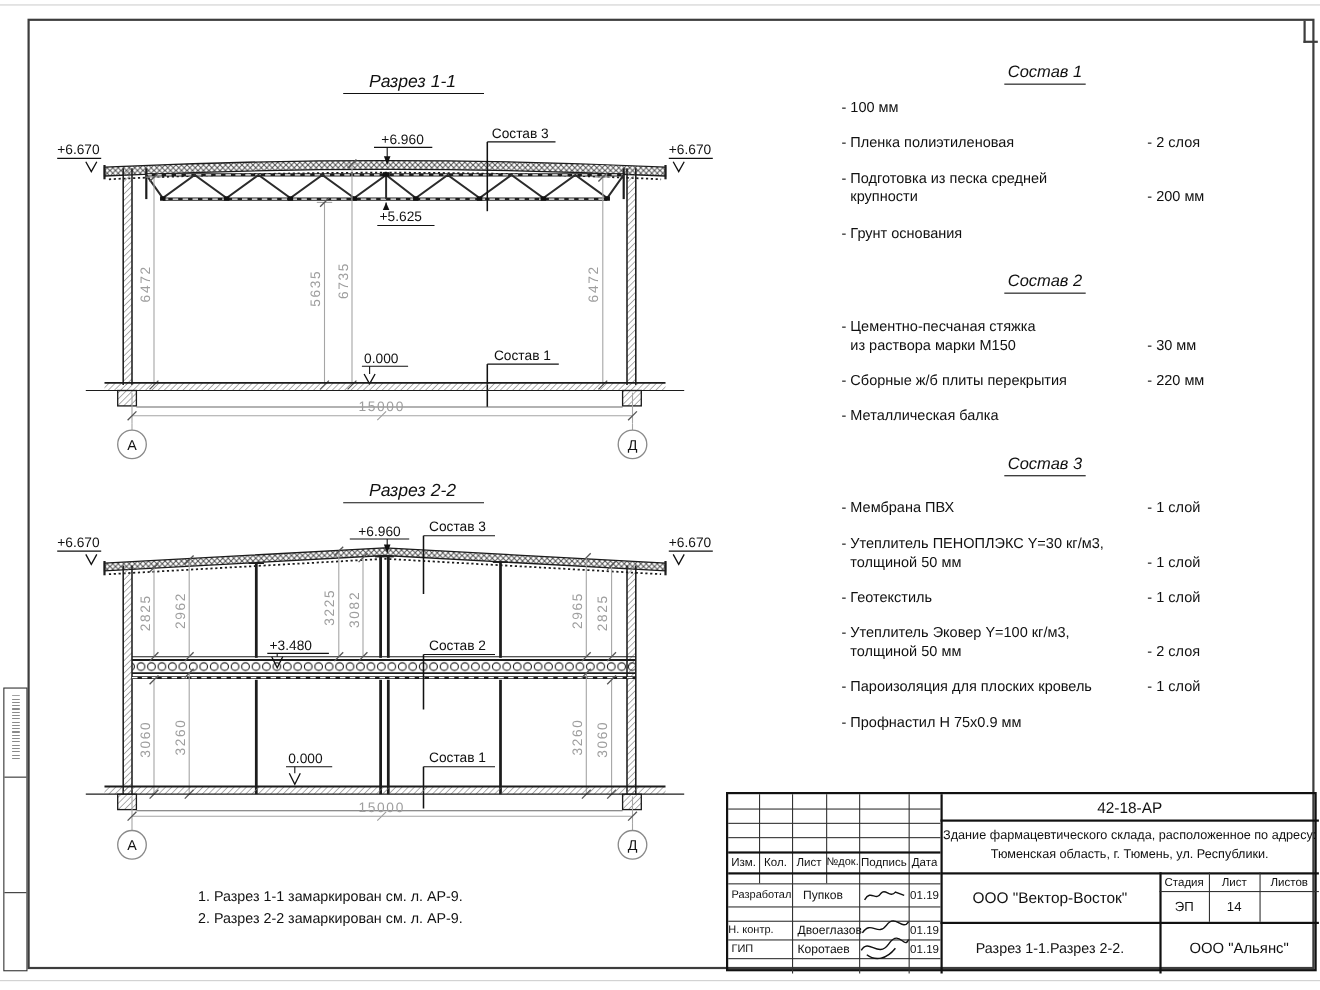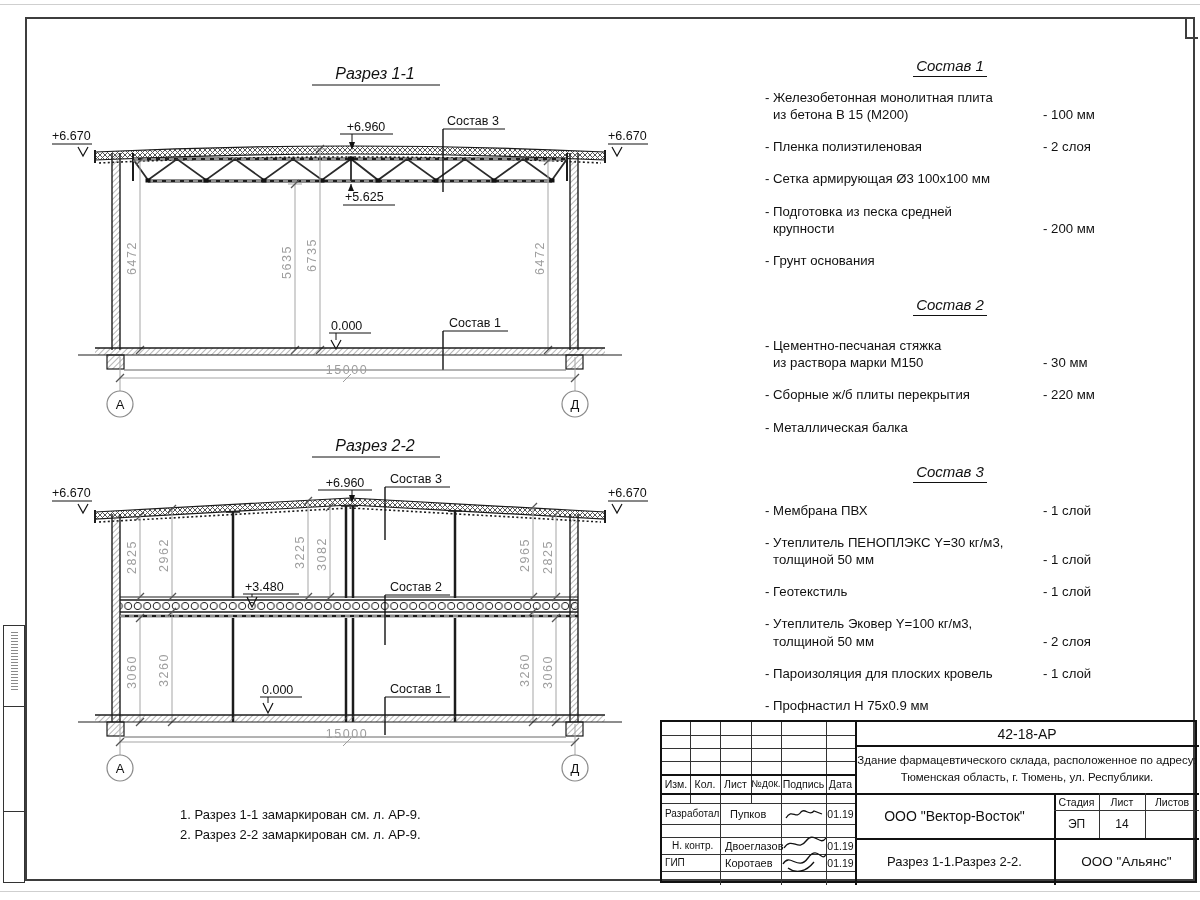--- a/index.html
+++ b/index.html
@@ -374,37 +374,27 @@
       <circle cx="575" cy="768" r="13" fill="#fff" stroke="#8a8a8a" stroke-width="1.2"></circle>
       <text class="axis" x="120" y="773" text-anchor="middle">А</text>
       <text class="axis" x="575" y="773" text-anchor="middle">Д</text>
     </g>
   </g>
 </svg>
 
 <div class="comp">
   <p class="comp-head"><span>Состав 1</span></p>
   <div class="ci">
-    <div class="ci-text">
-        <span>- Железобетонная  монолитная плита</span>
-        <span>из бетона В 15 (М200)</span>
-      </div>
     <div class="ci-qty">- 100 мм</div>
   </div>
   <div class="ci">
     <div class="ci-text">
         <span>- Пленка полиэтиленовая</span>
       </div>
     <div class="ci-qty">-  2 слоя</div>
-  </div>
-  <div class="ci">
-    <div class="ci-text">
-        <span>- Сетка армирующая Ø3 100х100 мм</span>
-      </div>
-    <div class="ci-qty"></div>
   </div>
   <div class="ci">
     <div class="ci-text">
         <span>- Подготовка из песка средней</span>
         <span>крупности</span>
       </div>
     <div class="ci-qty">- 200 мм</div>
   </div>
   <div class="ci">
     <div class="ci-text">
@@ -504,21 +494,21 @@
   <div class="tcell" style="left:0;top:52px;width:28px;height:19px;font-size:10.5px">Изм.</div>
   <div class="tcell" style="left:28px;top:52px;width:30px;height:19px;font-size:10.5px">Кол.</div>
   <div class="tcell" style="left:58px;top:52px;width:31px;height:19px;font-size:10.5px">Лист</div>
   <div class="tcell" style="left:89px;top:52px;width:30px;height:19px;font-size:10px">№док.</div>
   <div class="tcell" style="left:119px;top:52px;width:45px;height:19px;font-size:10.5px">Подпись</div>
   <div class="tcell" style="left:164px;top:52px;width:29px;height:19px;font-size:10.5px">Дата</div>
 
   <div class="tcell" style="left:0;top:81px;width:58px;height:21px;font-size:10px;justify-content:flex-start;padding-left:3px">Разработал</div>
   <div class="tcell" style="left:58px;top:81px;width:61px;height:21px;font-size:11px;justify-content:flex-start;padding-left:10px">Пупков</div>
   <div class="tcell" style="left:164px;top:81px;width:29px;height:21px;font-size:10.5px">01.19</div>
-  <div class="tcell" style="left:0;top:115px;width:58px;height:17px;font-size:10px;justify-content:flex-start;padding-left:10px">Н. контр.</div>
+  <div class="tcell" style="left:0;top:115px;width:58px;height:17px;font-size:10px;justify-content:flex-start;padding-left:0">Н. контр.</div>
   <div class="tcell" style="left:58px;top:115px;width:61px;height:17px;font-size:11px;justify-content:flex-start;padding-left:5px">Двоеглазов</div>
   <div class="tcell" style="left:164px;top:115px;width:29px;height:17px;font-size:10.5px">01.19</div>
   <div class="tcell" style="left:0;top:132px;width:58px;height:17px;font-size:10px;justify-content:flex-start;padding-left:3px">ГИП</div>
   <div class="tcell" style="left:58px;top:132px;width:61px;height:17px;font-size:11px;justify-content:flex-start;padding-left:5px">Коротаев</div>
   <div class="tcell" style="left:164px;top:132px;width:29px;height:17px;font-size:10.5px">01.19</div>
 
   <svg class="sig" style="left:122px;top:84px;width:40px;height:16px" viewBox="0 0 40 16">
     <path d="M2,12 C8,2 12,14 17,6 C21,1 25,11 30,5 L38,8" fill="none" stroke="#111" stroke-width="1.3"></path>
   </svg>
   <svg class="sig" style="left:118px;top:112px;width:48px;height:40px" viewBox="0 0 48 40">

